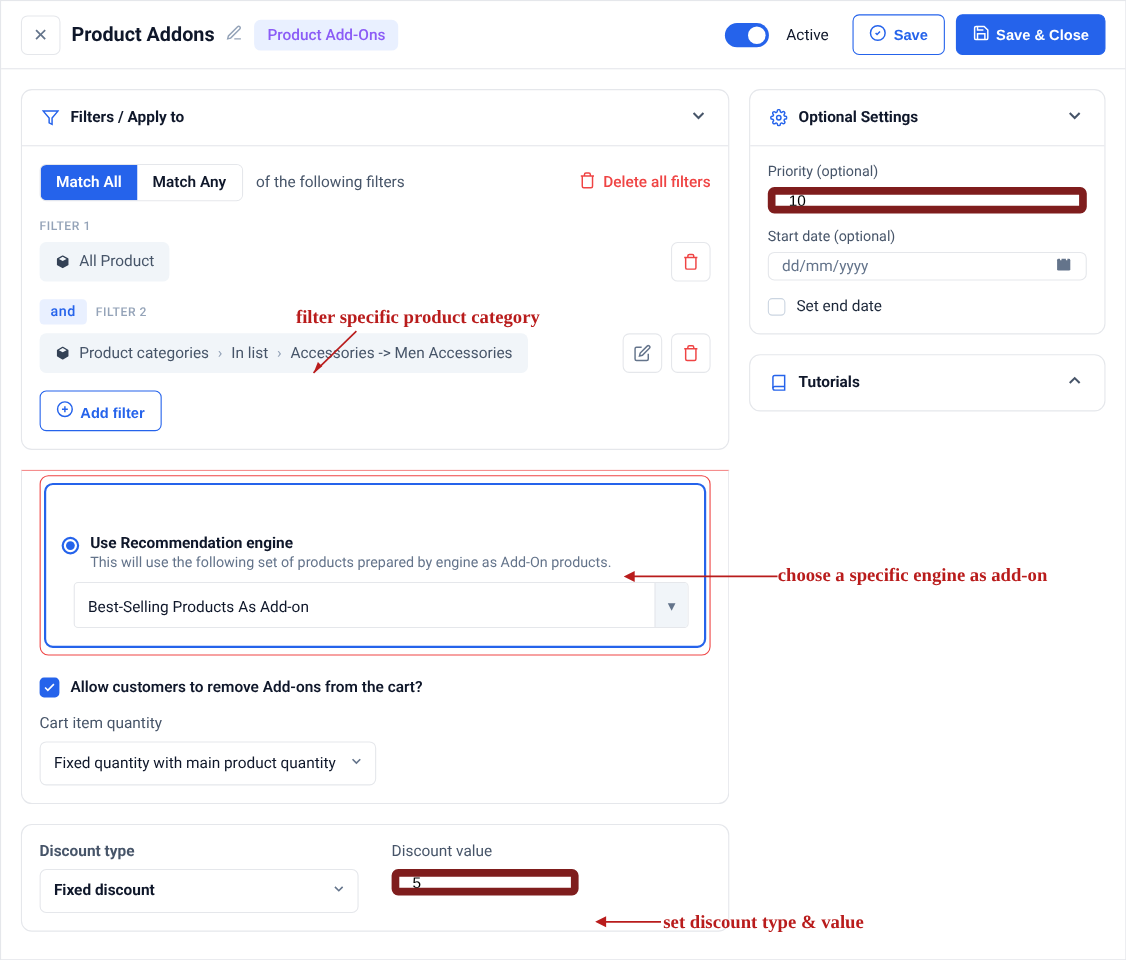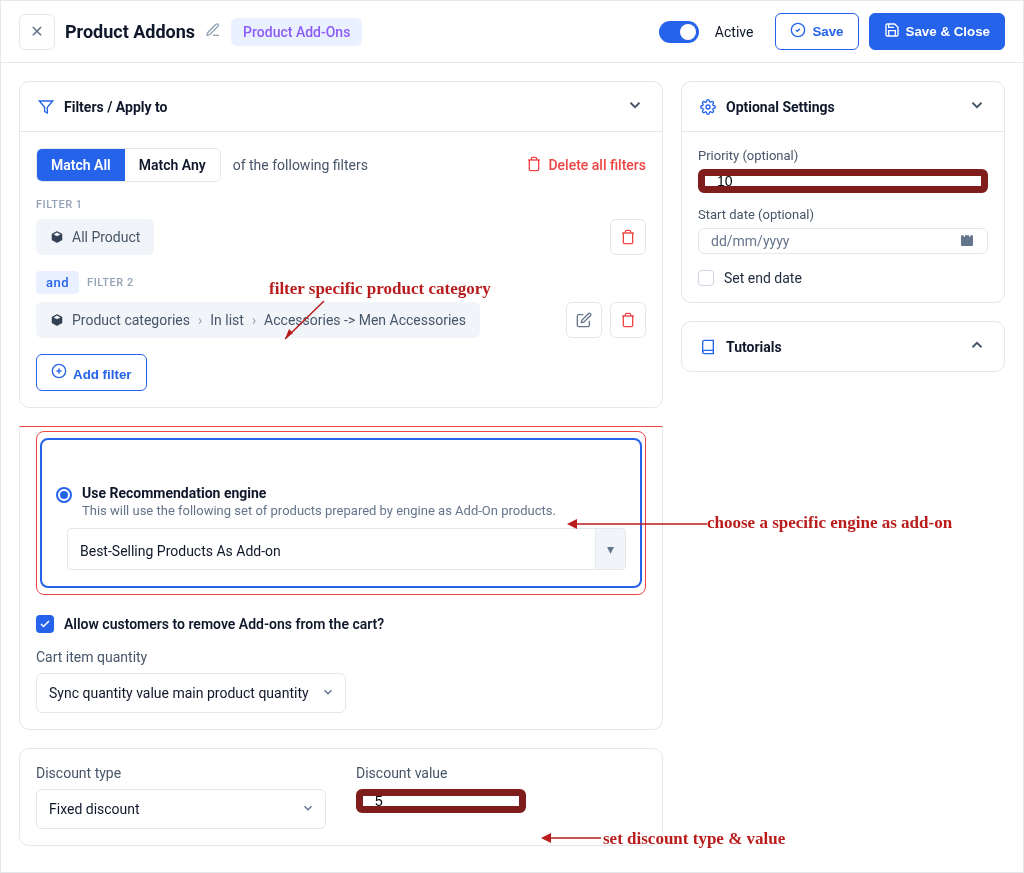--- a/index.html
+++ b/index.html
@@ -252,21 +252,21 @@
     font-size:17px;
     pointer-events:none;
     font-weight:bold;
   }
   .anno-arrow {
     position:absolute;
     pointer-events:none;
   }
 
   .discount-row { display:flex; gap:30px; }
-  .discount-col { flex:0 0 290px; }
+  .discount-col { flex:0 0 290px;font-weight:bold; }
   .discount-input { width:170px; }
 
   .hdr-icon { color:#2563eb; display:inline-flex; }
   .cube-icon { color:#334155; display:inline-flex; }
 </style>
 </head>
 <body>
 
 <div class="page">
 
@@ -428,21 +428,21 @@
             <span class="checkbox">
               <svg width="12" height="12" viewBox="0 0 24 24" fill="none" stroke="currentColor" stroke-width="3">
                   <polyline points="20 6 9 17 4 12"></polyline>
                 </svg>
             </span>
             <span class="checkbox-label">Allow customers to remove Add-ons from the cart?</span>
           </div>
 
           <div class="form-label">Cart item quantity</div>
           <div class="select-ctl">
-            <span class="val">Sync quantity value main product quantity</span>
+            <span class="val">Fixed quantity with main product quantity</span>
             <span class="caret">
               <svg width="14" height="14" viewBox="0 0 24 24" fill="none" stroke="currentColor" stroke-width="2.5">
                   <polyline points="6 9 12 15 18 9"></polyline>
                 </svg>
             </span>
           </div>
         </div>
       </div>
 
       <div class="card">

